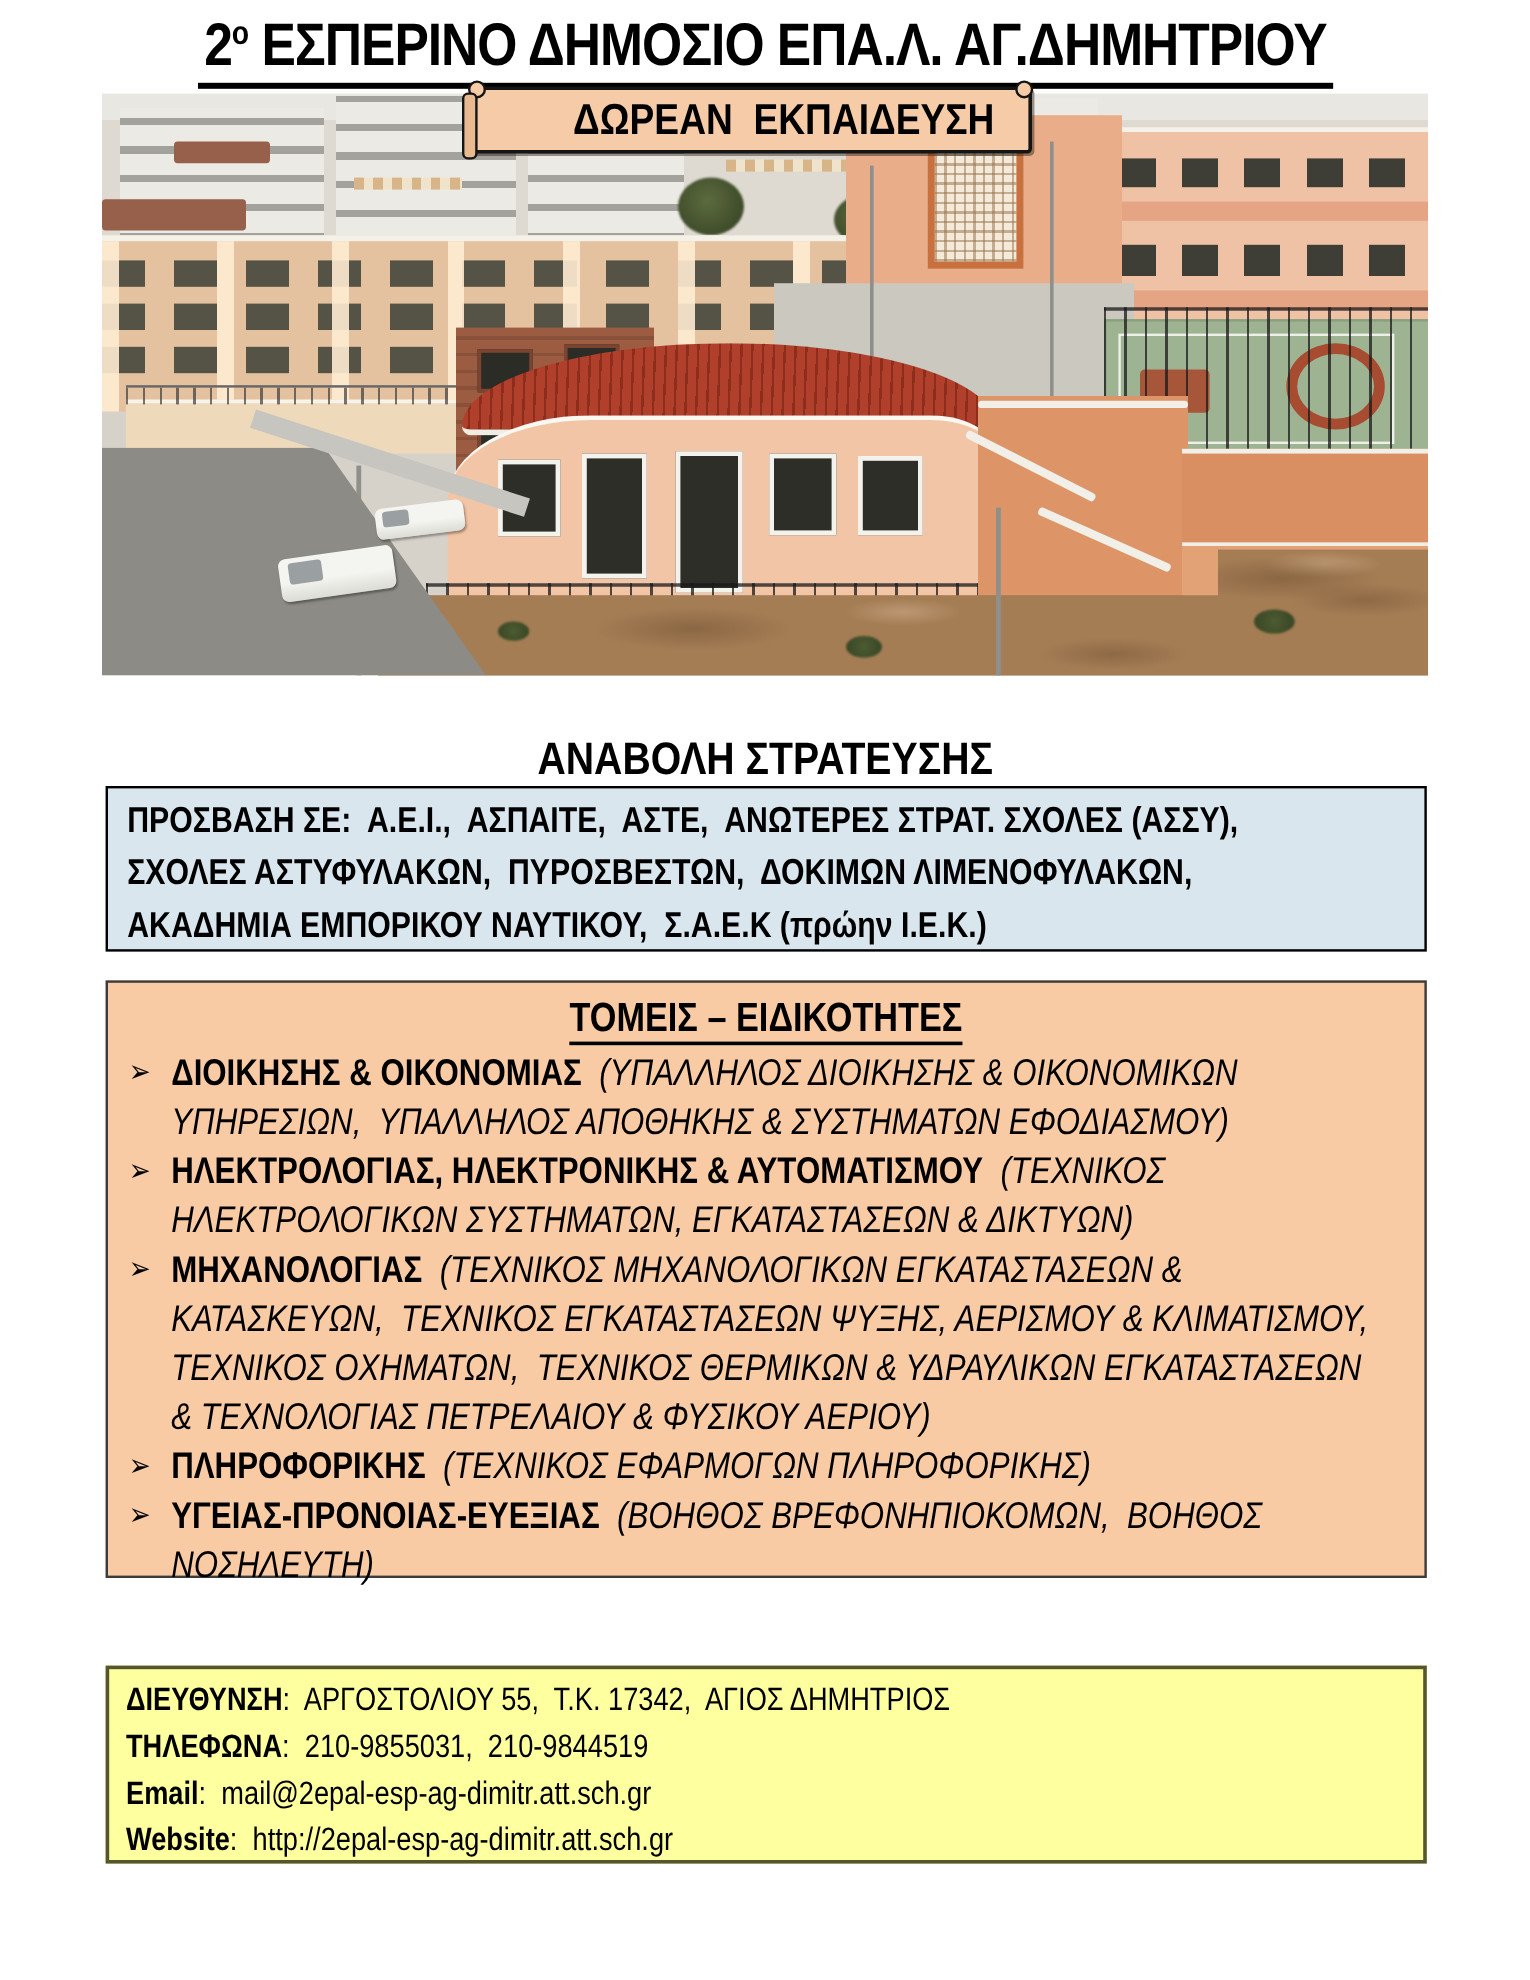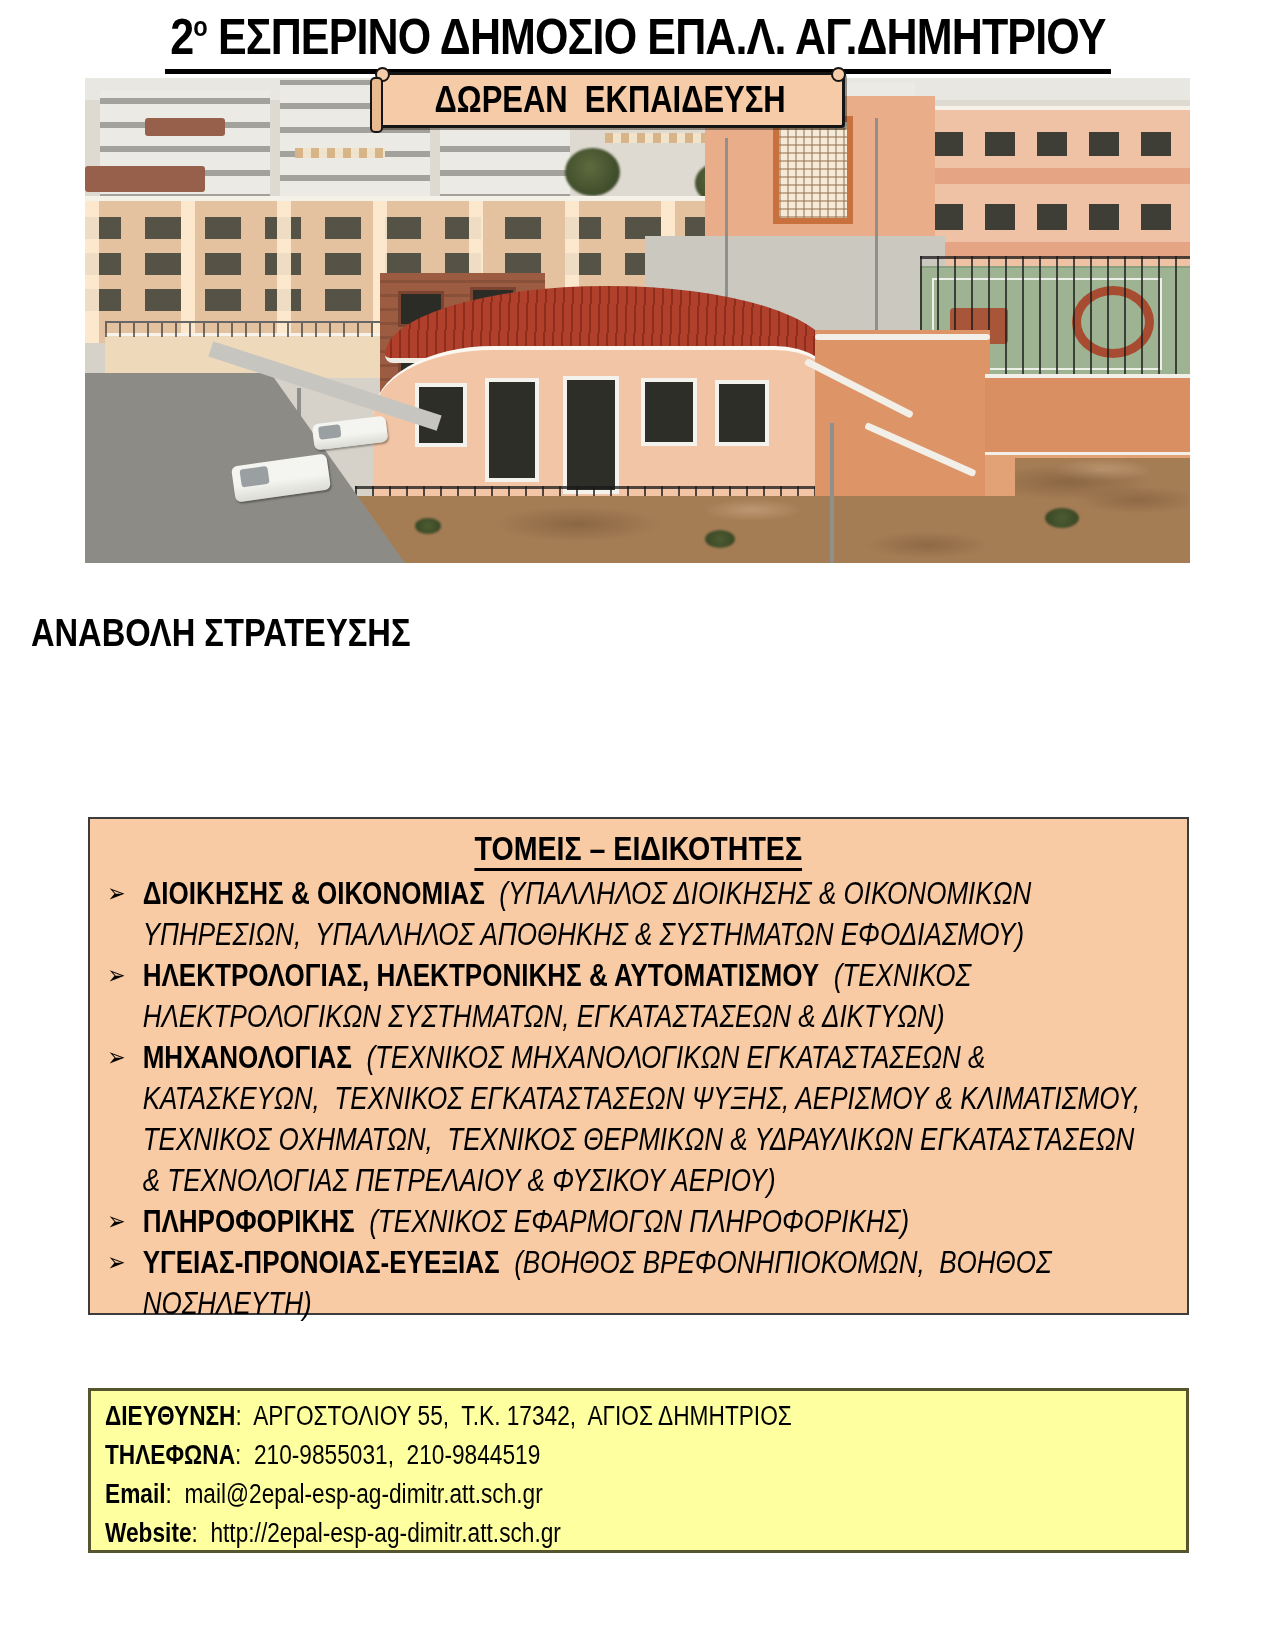--- a/index.html
+++ b/index.html
@@ -15,21 +15,21 @@
 
   
   .title-wrap{left:0;top:10px;width:1275px;text-align:center;}
   .title{
     font-size:50px;font-weight:bold;letter-spacing:-1px;
     border-bottom:5px solid #000;padding:0 6px 4px 6px;line-height:1.1;
   }
   .title sup{font-size:0.55em;vertical-align:super;}
   .h-orario{left:0;top:562px;width:1275px;text-align:center;}
   .h-orario .sq{font-size:42px;font-weight:bold;border-bottom:4px solid #000;padding-bottom:2px;}
-  .h-anavoli{left:0;top:612px;width:1275px;text-align:left;}
+  .h-anavoli{left:0;top:612px;width:1275px;text-align:center;}
   .h-anavoli .sq{font-size:38px;font-weight:bold;}
   .h-contact{left:0;top:1334px;width:1275px;text-align:center;}
   .h-contact .sq{font-size:36px;font-weight:bold;}
 
   
   .box-access{
     left:88px;top:655px;width:1101px;height:138px;box-sizing:border-box;
     background:#d9e6ee;border:2px solid #000;padding:5px 16px;
   }
   .box-access .txt{font-size:30px;font-weight:bold;line-height:44px;}
@@ -46,23 +46,23 @@
   .sector-spec{font-style:italic;}
   .box-contact{
     left:88px;top:1388px;width:1101px;height:165px;box-sizing:border-box;
     background:#feff9e;border:3px solid #56562e;padding:6px 14px;
   }
   .contact-row{font-size:27px;line-height:39px;}
   .contact-row .lbl{font-weight:bold;}
 
   
   .banner{
-    left:376px;top:72px;width:469px;height:56px;box-sizing:border-box;
+    left:391px;top:72px;width:469px;height:56px;box-sizing:border-box;
     background:#f6cba7;border:3px solid #151515;border-radius:4px;
-    text-align:center;z-index:5;box-shadow:2px 2px 0 rgba(40,30,20,.45);
+    text-align:right;z-index:5;box-shadow:2px 2px 0 rgba(40,30,20,.45);
   }
   .banner .sq{font-size:36px;font-weight:bold;line-height:50px;}
   .knob{position:absolute;width:11px;height:11px;border:2px solid #151515;border-radius:50%;background:#f6cba7;}
   .knob.l{left:-4px;top:-8px;}
   .knob.r{right:-4px;top:-8px;}
   .curl{position:absolute;left:-9px;top:2px;width:9px;height:52px;background:#e9b98f;border:2px solid #151515;border-radius:5px;}
 
   
   .photo{
     left:85px;top:78px;width:1105px;height:485px;overflow:hidden;
@@ -212,20 +212,25 @@
     <div class="knob l"></div>
     <div class="knob r"></div>
     <div class="curl"></div>
     <span class="sq">ΔΩΡΕΑΝ  ΕΚΠΑΙΔΕΥΣΗ</span>
   </div>
 
   <div class="abs h-anavoli">
     <span class="sq">ΑΝΑΒΟΛΗ ΣΤΡΑΤΕΥΣΗΣ</span>
   </div>
 
+  <div class="abs box-access">
+    <div class="sqblock txt pre">ΠΡΟΣΒΑΣΗ ΣΕ:  Α.Ε.Ι.,  ΑΣΠΑΙΤΕ,  ΑΣΤΕ,  ΑΝΩΤΕΡΕΣ ΣΤΡΑΤ. ΣΧΟΛΕΣ (ΑΣΣΥ),
+ΣΧΟΛΕΣ ΑΣΤΥΦΥΛΑΚΩΝ,  ΠΥΡΟΣΒΕΣΤΩΝ,  ΔΟΚΙΜΩΝ ΛΙΜΕΝΟΦΥΛΑΚΩΝ,
+ΑΚΑΔΗΜΙΑ ΕΜΠΟΡΙΚΟΥ ΝΑΥΤΙΚΟΥ,  Σ.Α.Ε.Κ (πρώην Ι.Ε.Κ.)</div>
+  </div>
 
   <div class="abs box-sectors">
     <div class="sqblock">
       <div class="sectors-heading">
         <span>ΤΟΜΕΙΣ – ΕΙΔΙΚΟΤΗΤΕΣ</span>
       </div>
       <ul class="sectors-list">
         <li class="pre"><span class="bullet">➢</span><span class="sector-name">ΔΙΟΙΚΗΣΗΣ &amp; ΟΙΚΟΝΟΜΙΑΣ</span><span class="sector-spec pre">  (ΥΠΑΛΛΗΛΟΣ ΔΙΟΙΚΗΣΗΣ &amp; ΟΙΚΟΝΟΜΙΚΩΝ
 ΥΠΗΡΕΣΙΩΝ,  ΥΠΑΛΛΗΛΟΣ ΑΠΟΘΗΚΗΣ &amp; ΣΥΣΤΗΜΑΤΩΝ ΕΦΟΔΙΑΣΜΟΥ)</span></li>
         <li class="pre"><span class="bullet">➢</span><span class="sector-name">ΗΛΕΚΤΡΟΛΟΓΙΑΣ, ΗΛΕΚΤΡΟΝΙΚΗΣ &amp; ΑΥΤΟΜΑΤΙΣΜΟΥ</span><span class="sector-spec pre">  (ΤΕΧΝΙΚΟΣ

